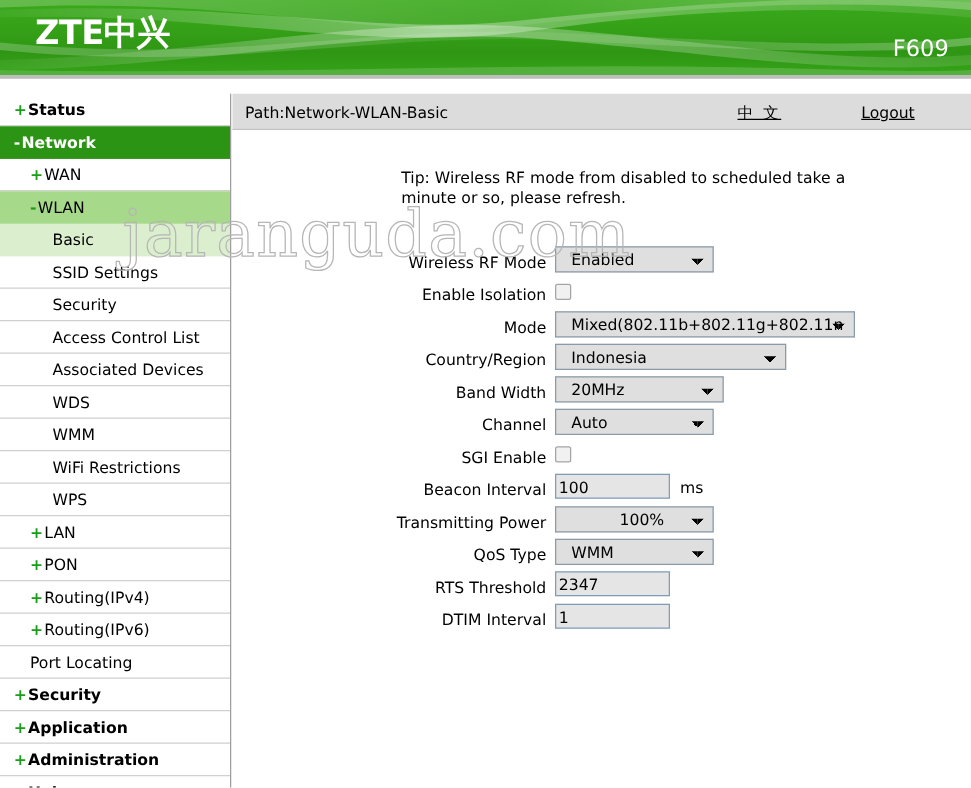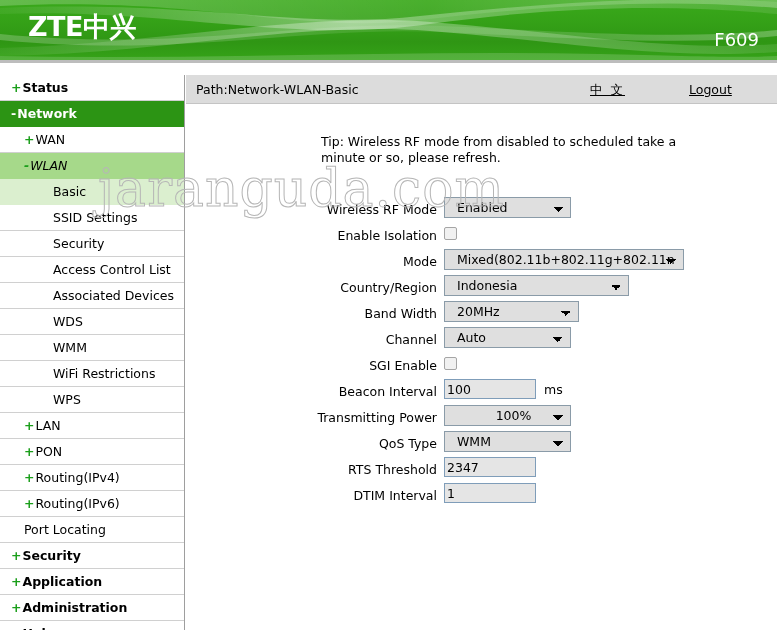--- a/index.html
+++ b/index.html
@@ -101,24 +101,23 @@
     border-bottom-color: #2c9414;
   }
   .nav-l1 {
     padding-left: 24px;
     color: #000;
     font-weight: normal;
   }
   .nav-l1.active {
     background: #a6d98a;
     border-bottom-color: #a6d98a;
-    font-style: italic;
   }
   .nav-l2 {
-    padding-left: 53px;
+    padding-left: 42px;
     color: #000;
     font-weight: normal;
   }
   .nav-l2.active {
     background: #dbefcf;
     border-bottom-color: #dbefcf;
   }
   .plus {
     color: #1a9e1a;
     font-weight: bold;

